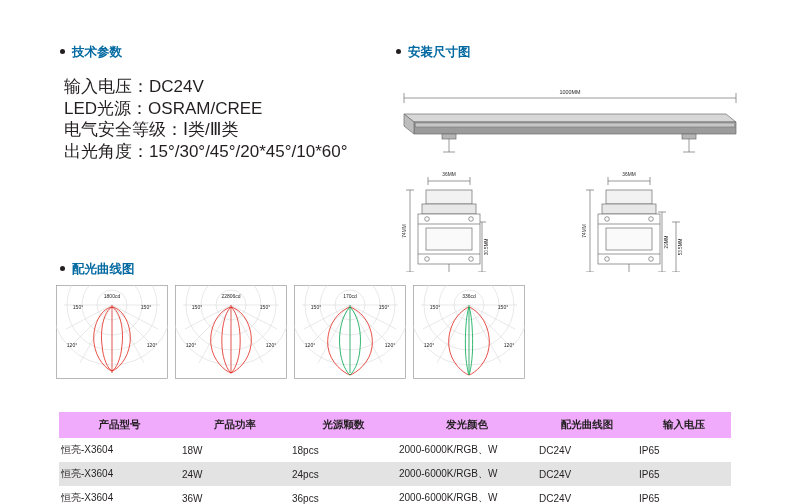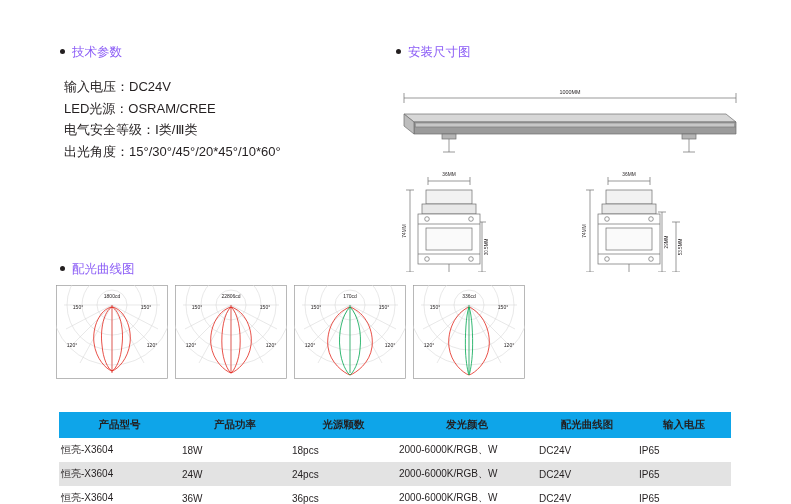--- a/index.html
+++ b/index.html
@@ -4,41 +4,41 @@
 <style>
   html,body{margin:0;padding:0;}
   body{
     width:791px;height:504px;background:#ffffff;
     font-family:"Liberation Sans","DejaVu Sans",sans-serif;
     color:#231f20;position:relative;overflow:hidden;
   }
   .page{position:absolute;left:0;top:0;width:791px;height:504px;}
 
   
-  .sec-head{position:absolute;font-size:12.5px;font-weight:normal;color:#8b5cf6;white-space:nowrap;}
+  .sec-head{position:absolute;font-size:12.5px;font-weight:bold;color:#0369a1;white-space:nowrap;}
   .sec-head .bullet{display:inline-block;width:5px;height:5px;border-radius:50%;background:#231f20;
     vertical-align:middle;margin-right:7px;position:relative;top:-1px;}
 
   
-  .spec-list{position:absolute;left:64px;top:76px;font-size:13px;line-height:21.5px;color:#231f20;}
+  .spec-list{position:absolute;left:64px;top:76px;font-size:17px;line-height:21.5px;color:#231f20;}
   .spec-list div{white-space:nowrap;}
 
   
   .dim-wrap{position:absolute;left:396px;top:62px;width:352px;height:210px;}
   .dim-wrap svg{display:block;}
 
   
   .curves{position:absolute;left:56px;top:285px;}
   .curve-box{position:absolute;width:110px;height:92px;}
   .curve-box svg{display:block;}
 
   
   .tbl{position:absolute;left:59px;top:412px;width:672px;border-collapse:collapse;font-size:10px;}
   .tbl th{
-    background:#0ea5e9;color:#231f20;font-weight:bold;font-size:10.5px;
+    background:#f0abfc;color:#231f20;font-weight:bold;font-size:10.5px;
     padding:6px 2px;text-align:center;border:none;
   }
   .tbl td{padding:5px 2px;border:none;color:#231f20;font-size:10px;}
   .tbl tr.alt td{background:#e3e3e3;}
   .tbl tr.plain td{background:#ffffff;}
   .tbl .rule-bot{border-bottom:1px solid #8f8f8f;}
 </style>
 </head>
 <body>
 

